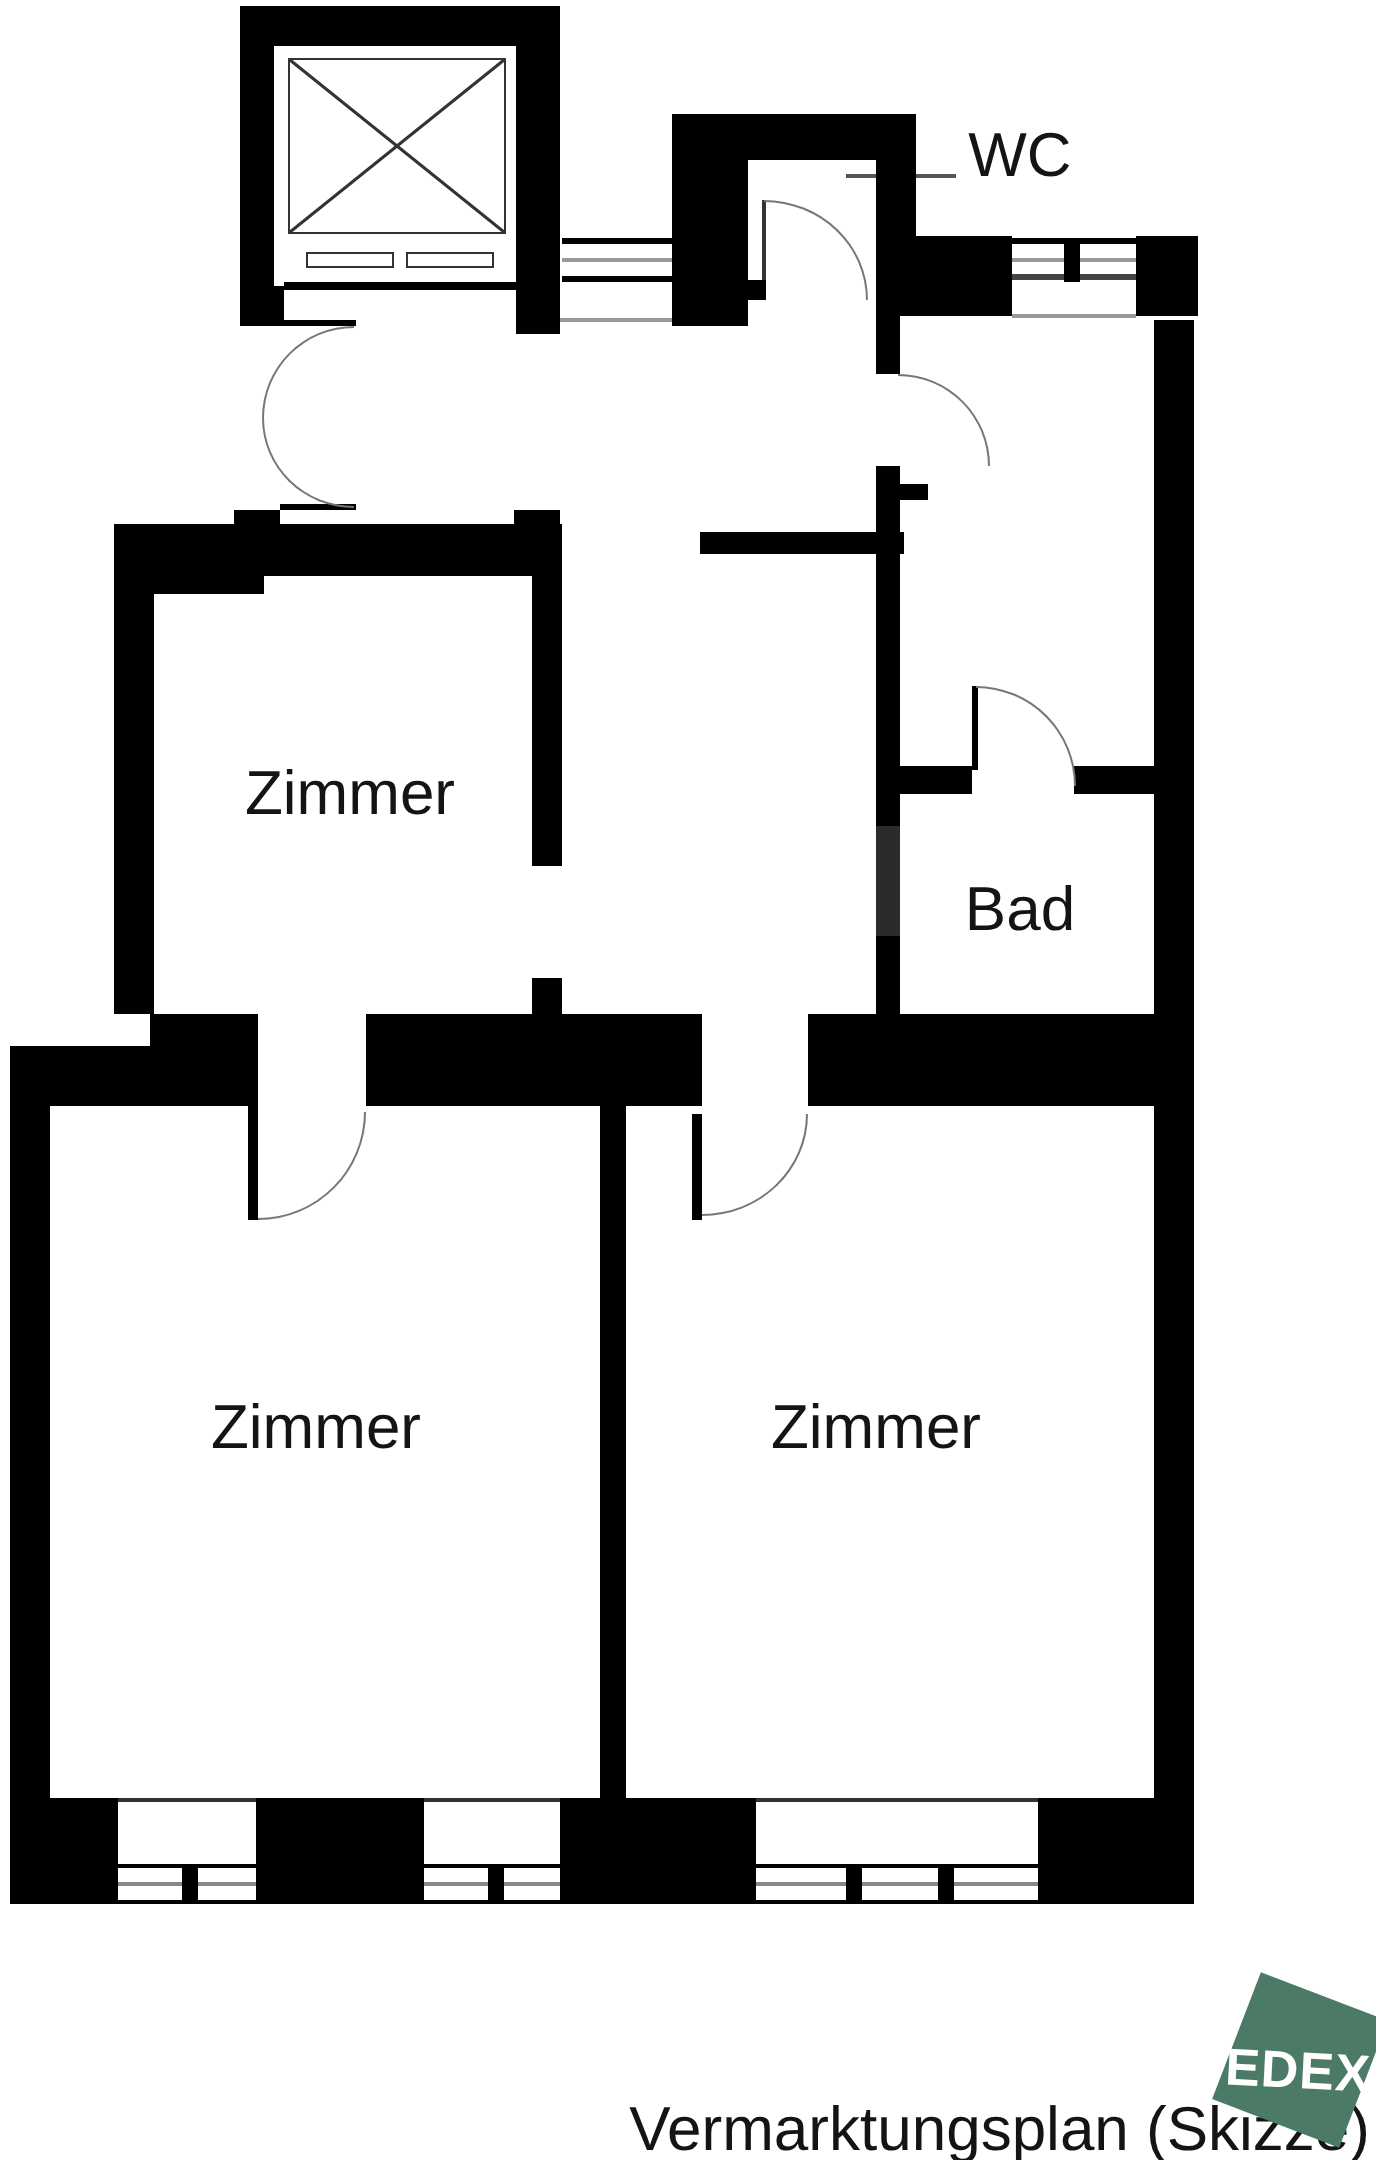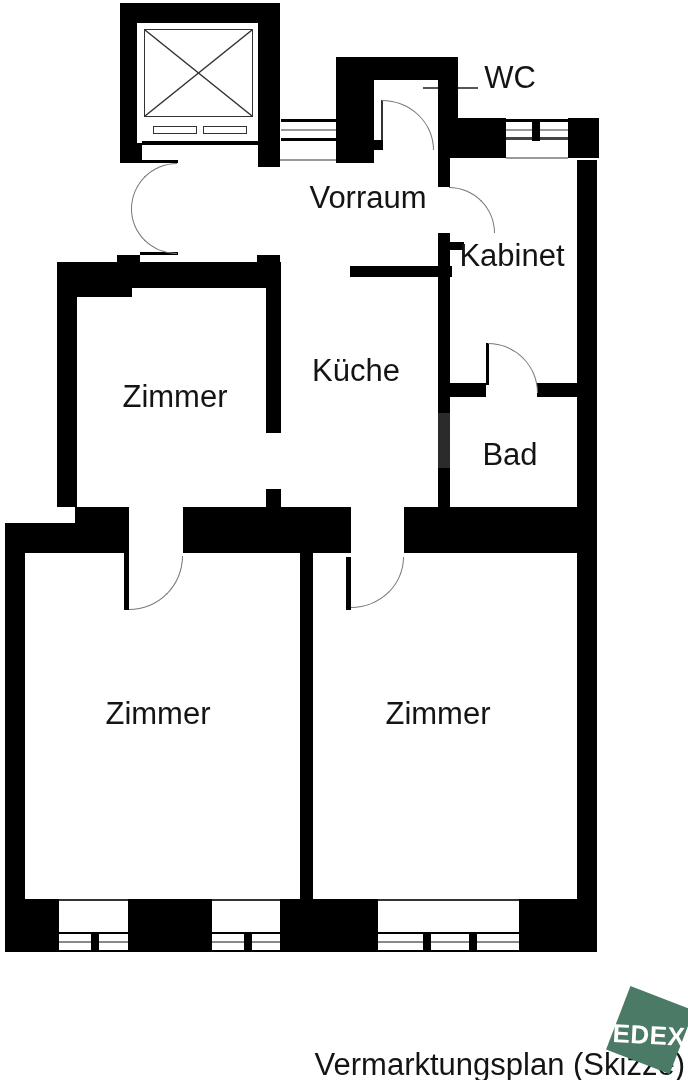--- a/index.html
+++ b/index.html
@@ -104,23 +104,20 @@
       <div style="left: 129px; top: 556px; width: 54px; height: 54px; border-width: 0px 1.5px 1.5px 0px; border-style: solid; border-color: rgb(119, 119, 119); border-image: initial; border-bottom-right-radius: 100%; box-sizing: border-box;"></div>
       <div style="left: 351px; top: 557px; width: 53px; height: 51px; border-width: 0px 1.5px 1.5px 0px; border-style: solid; border-color: rgb(119, 119, 119); border-image: initial; border-bottom-right-radius: 100%; box-sizing: border-box;"></div>
     </div>
 
   <svg class="elev-x" width="109" height="88" viewBox="0 0 109 88">
     <line x1="1" y1="1" x2="108" y2="87" stroke="#333" stroke-width="1.5"></line>
     <line x1="108" y1="1" x2="1" y2="87" stroke="#333" stroke-width="1.5"></line>
   </svg>
 
   <span class="rlabel" style="left:510px;top:78px">WC</span>
-  <span class="rlabel" style="left:368px;top:198px">Vorraum</span>
-  <span class="rlabel" style="left:512px;top:256px">Kabinet</span>
-  <span class="rlabel" style="left:356px;top:371px">Küche</span>
   <span class="rlabel" style="left:175px;top:397px">Zimmer</span>
   <span class="rlabel" style="left:510px;top:455px">Bad</span>
   <span class="rlabel" style="left:158px;top:714px">Zimmer</span>
   <span class="rlabel" style="left:438px;top:714px">Zimmer</span>
 
   <div class="caption">Vermarktungsplan (Skizze)</div>
 
   <div class="logo-square" style="background: rgb(75, 122, 102);"></div>
   <div class="logo-text" style="color: rgb(255, 255, 255);">EDEX</div>
 

